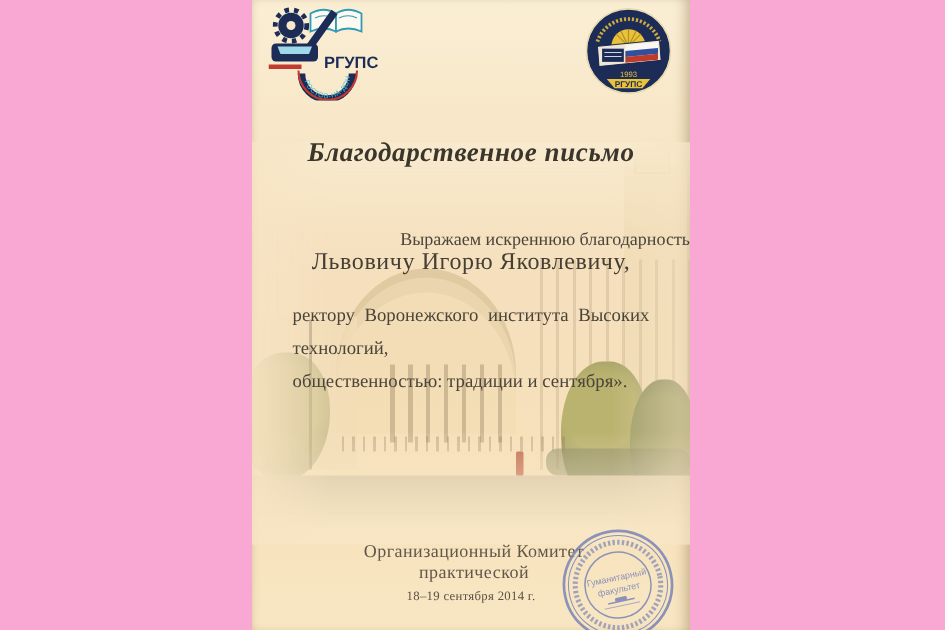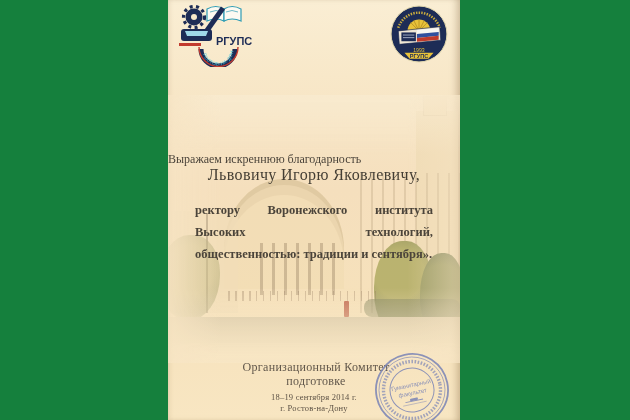--- a/index.html
+++ b/index.html
@@ -1,16 +1,16 @@
 <!DOCTYPE html>
 <html><head>
 <meta charset="utf-8">
 <style>
   html,body{margin:0;padding:0;}
-  .stage{position:relative;width:630px;height:420px;background:#15803d;overflow:hidden;
+  .stage{position:relative;width:630px;height:420px;background:#f9a8d4;overflow:hidden;
          font-family:"Liberation Serif", serif;}
   .paper{position:absolute;left:168px;top:0;width:292px;height:420px;overflow:hidden;
          background:linear-gradient(180deg,#faeed4 0%,#f8e8c9 18%,#f5dfbd 45%,#f6e1bb 70%,#f8e6c2 100%);
          box-shadow:inset -7px 0 9px -5px rgba(110,80,40,.4), inset 3px 0 6px -4px rgba(110,80,40,.3);}
   
   .photo{position:absolute;left:0;top:95px;width:292px;height:268px;opacity:.72;}
   .photo div{position:absolute;}
   .bldg{background:#eed9b0;}
   .win{background:repeating-linear-gradient(90deg,rgba(120,95,60,.22) 0 2px,transparent 2px 11px);}
   .tower{left:248px;top:16px;width:42px;height:196px;background:#efdbb4;}
@@ -27,26 +27,26 @@
   .bushes{left:196px;top:204px;width:96px;height:18px;background:#55603a;border-radius:8px;opacity:.55;}
   .fence{left:60px;top:196px;width:150px;height:10px;background:repeating-linear-gradient(90deg,rgba(90,60,40,.5) 0 1.5px,transparent 1.5px 7px);opacity:.6;}
   .road{left:0;top:222px;width:292px;height:46px;background:linear-gradient(180deg,#cabd9f 0,#d8c9a9 55%,rgba(246,225,190,0) 100%);}
   .pillar{left:176px;top:206px;width:5px;height:16px;background:#b0402c;border-radius:1px;}
   .photo-fade{left:0;top:0;width:292px;height:268px;
     background:linear-gradient(90deg,rgba(247,229,197,.9) 0,rgba(247,229,197,0) 18%,rgba(247,229,197,0) 82%,rgba(247,229,197,.55) 100%),
                linear-gradient(180deg,rgba(249,236,210,.95) 0,rgba(249,236,210,0) 22%,rgba(247,227,193,0) 72%,rgba(248,231,198,.96) 97%);}
   
   .title{position:absolute;left:0;top:91px;width:100%;margin:0;text-align:center;
          font-size:18px;font-weight:bold;font-style:italic;letter-spacing:.4px;color:#3b362c;}
-  .salutation{position:absolute;left:0;top:152px;width:100%;margin:0;text-align:left;
+  .salutation{position:absolute;left:0;top:152px;width:100%;margin:0;text-align:right;
          font-size:12px;color:#4b443a;}
   .recipient{position:absolute;left:0;top:166px;width:100%;margin:0;text-align:center;
          font-size:16px;color:#443e34;letter-spacing:.4px;}
   .para{position:absolute;left:27px;top:199px;width:238px;font-size:12.5px;color:#4b443a;line-height:22px;}
-  .jline{text-align:justify;text-align-last:justify;font-weight:bold;}
+  .jline{text-align:justify;text-align-last:justify;}
   .jline.last{text-align-last:left;}
   .committee{position:absolute;left:2px;top:361px;width:100%;text-align:center;
          font-size:12px;line-height:13.5px;color:#60564a;letter-spacing:.3px;}
   .dates{position:absolute;left:0;top:392px;width:100%;text-align:center;
          font-size:8.5px;line-height:10.5px;font-weight:normal;color:#5c5144;letter-spacing:.2px;}
   
   .logo-left{position:absolute;left:11px;top:3px;width:74px;height:64px;}
   .emblem-right{position:absolute;left:222px;top:5px;width:58px;height:58px;}
   .stamp{position:absolute;left:204px;top:350px;width:80px;height:80px;transform:rotate(-12deg);opacity:.85;}
 </style>
@@ -117,35 +117,35 @@
         <polygon points="26,31.8 47,29.8 47,33.6 26,35.6" fill="#bf3a2b"></polygon>
         <rect x="11" y="26.5" width="14" height="8.5" fill="#1d2c56"></rect>
         <path d="M12.5 29 H23.5 M12.5 31.5 H23.5" stroke="#cfd6e6" stroke-width=".7"></path>
       </g>
       <text x="28" y="45" font-size="5" fill="#e8c23a" text-anchor="middle" font-family="Liberation Sans, sans-serif">1993</text>
       <path d="M14 46 L42 46 L37 52 L19 52 Z" fill="#e8c23a"></path>
       <text x="28" y="51.3" font-size="5.4" font-weight="bold" fill="#1d2c56" text-anchor="middle" font-family="Liberation Sans, sans-serif">РГУПС</text>
       <circle cx="28" cy="28" r="27" fill="none" stroke="rgba(255,255,255,.45)" stroke-width=".6"></circle>
     </svg>
 
+    <h1 class="title">Благодарственное письмо</h1>
     <p class="salutation">Выражаем искреннюю благодарность</p>
     <p class="recipient">Львовичу Игорю Яковлевичу,</p>
 
     <div class="para">
       <div class="jline">ректору Воронежского института Высоких технологий,</div>
       <div class="jline last">общественностью: традиции и сентября».</div>
     </div>
 
     <div class="committee">
       <div>Организационный Комитет</div>
-      <div>подготовке</div>
+      <div>практической</div>
     </div>
     <div class="dates">
       <div>18–19 сентября 2014 г.</div>
-      <div>г. Ростов-на-Дону</div>
     </div>
 
     <svg class="stamp" viewBox="0 0 80 80">
       <circle cx="40" cy="40" r="36" fill="none" stroke="#7a84b6" stroke-width="1.8"></circle>
       <circle cx="40" cy="40" r="33" fill="none" stroke="#7a84b6" stroke-width=".7"></circle>
       <circle cx="40" cy="40" r="28.5" fill="none" stroke="#7a84b6" stroke-width="3.4" stroke-dasharray="1.6 1.5" opacity=".8"></circle>
       <circle cx="40" cy="40" r="22" fill="none" stroke="#7a84b6" stroke-width="1"></circle>
       <text x="40" y="37" font-size="6" fill="#7a84b6" text-anchor="middle" font-family="Liberation Sans, sans-serif">Гуманитарный</text>
       <text x="40" y="45" font-size="6" fill="#7a84b6" text-anchor="middle" font-family="Liberation Sans, sans-serif">факультет</text>
       <g stroke="#7a84b6">

